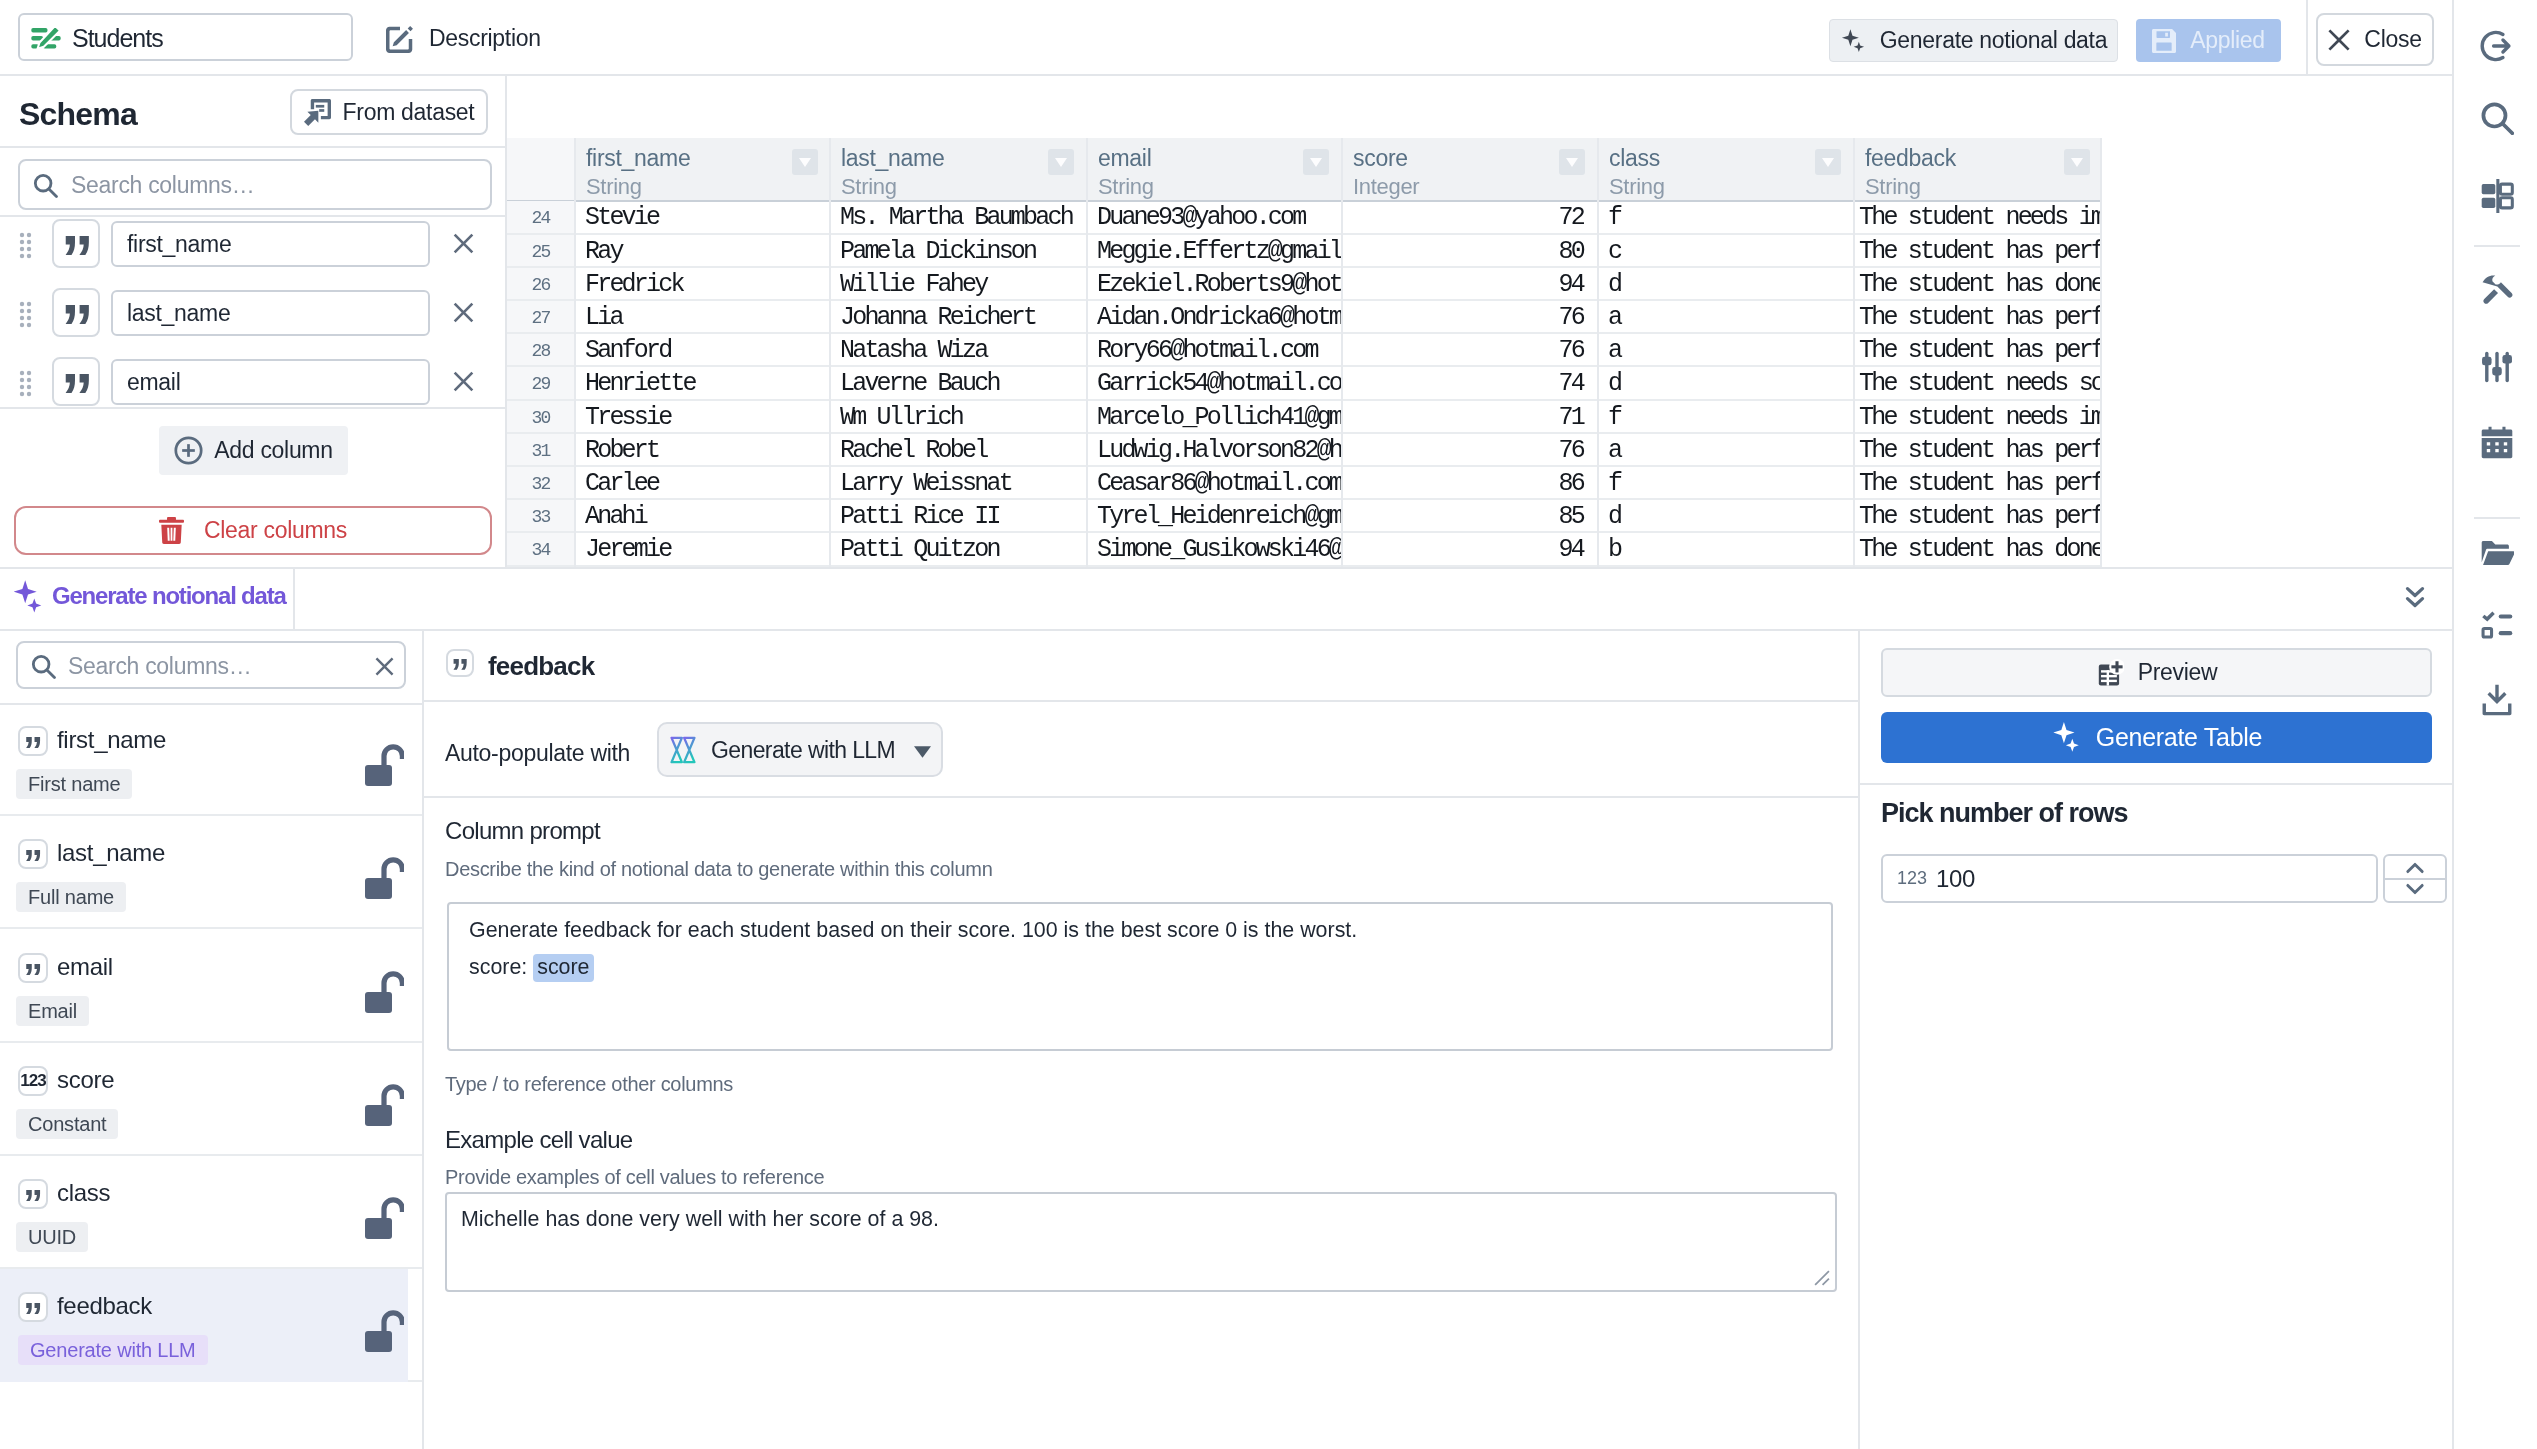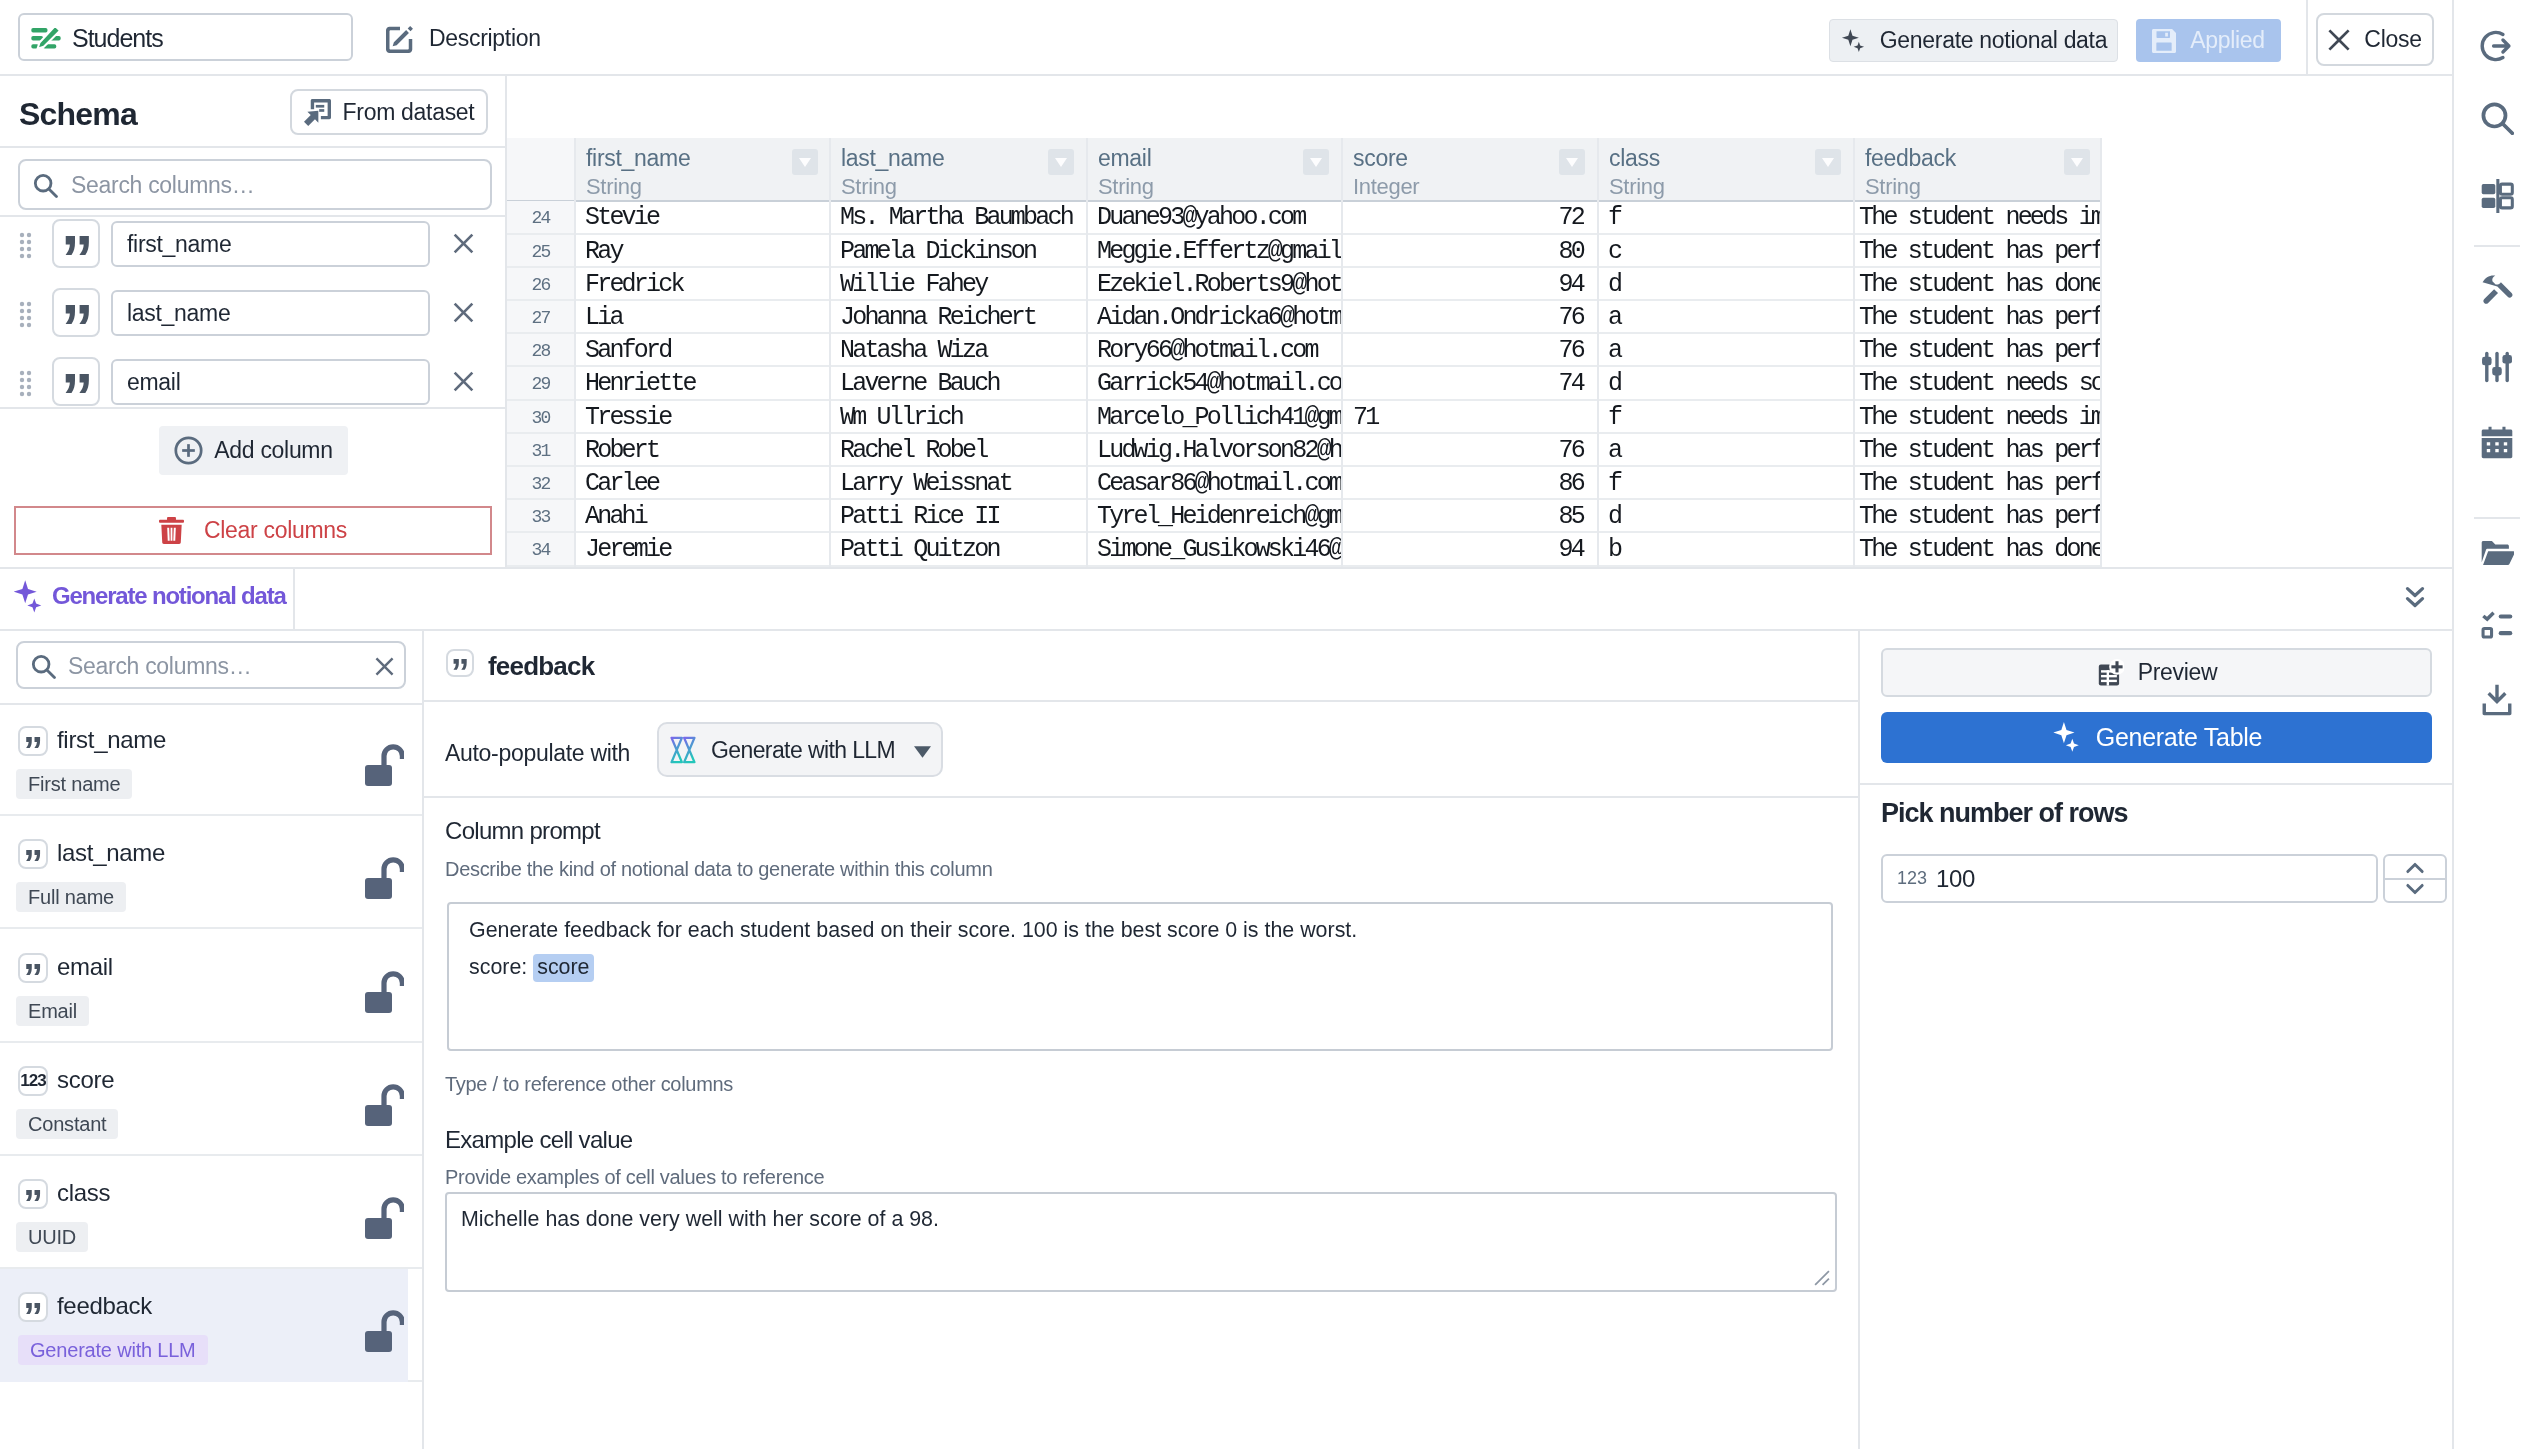--- a/index.html
+++ b/index.html
@@ -174,21 +174,21 @@
   </div>
   <div class="hdiv" style="left:0; top:331px; width:505px;"></div>
   <div class="abs btn" style="left:159px; top:350px; width:189px; height:49px; background:#EFF1F4; border-radius:4px; gap:11px;">
     <svg class="ic" width="29" height="29" viewBox="0 0 16 16" fill="none" stroke="currentColor" stroke-width="1.5">
         <circle cx="8" cy="8" r="7"></circle>
         <line x1="8" y1="4.5" x2="8" y2="11.5"></line>
         <line x1="4.5" y1="8" x2="11.5" y2="8"></line>
       </svg>
     <span>Add column</span>
   </div>
-  <div class="abs btn" style="left:14px; top:430px; width:478px; height:49px; border:2px solid #D2888B; border-radius:0; color:#CD4246; gap:20px;">
+  <div class="abs btn" style="left:14px; top:430px; width:478px; height:49px; border:2px solid #D2888B; border-radius:12px; color:#CD4246; gap:20px;">
     <svg width="25" height="27" viewBox="0 0 14 15" fill="#CD4246">
         <path d="M4.5 0.5 C4.5 0.2 4.7 0 5 0 L9 0 C9.3 0 9.5 0.2 9.5 0.5 L9.5 1.5 L13.5 1.5 C13.8 1.5 14 1.7 14 2 L14 2.6 C14 2.9 13.8 3.1 13.5 3.1 L0.5 3.1 C0.2 3.1 0 2.9 0 2.6 L0 2 C0 1.7 0.2 1.5 0.5 1.5 L4.5 1.5 Z"></path>
         <path d="M1.3 4.3 L12.7 4.3 L12.2 14.1 C12.2 14.6 11.8 15 11.3 15 L2.7 15 C2.2 15 1.8 14.6 1.8 14.1 Z M4.6 6 L4.9 13.2 L6 13.2 L5.7 6 Z M6.5 6 L6.5 13.2 L7.5 13.2 L7.5 6 Z M8.3 6 L8 13.2 L9.1 13.2 L9.4 6 Z" fill-rule="evenodd"></path>
       </svg>
     <span>Clear columns</span>
   </div>
 </div>
 <div id="tablezone">
 <div id="rnhead"></div>
 <div id="thead"></div>
@@ -262,21 +262,21 @@
   <div class="tc" style="left:579px; width:256px;">Garrick54@hotmail.com</div>
   <div class="tc" style="left:834px; width:256px; text-align:right; padding-left:0; padding-right:14px;">74</div>
   <div class="tc" style="left:1090px; width:256px;">d</div>
   <div class="tc" style="left:1346px; width:249px; padding-left:6px;">The student needs some improvement</div>
 </div>
 <div class="trow" style="top:325px;">
   <div class="rn">30</div>
   <div class="tc" style="left:67px; width:256px;">Tressie</div>
   <div class="tc" style="left:322px; width:256px;">Wm Ullrich</div>
   <div class="tc" style="left:579px; width:256px;">Marcelo_Pollich41@gmail.com</div>
-  <div class="tc" style="left:834px; width:256px; text-align:left; padding-left:12px; padding-right:14px;">71</div>
+  <div class="tc" style="left:834px; width:256px; text-align:right; padding-left:0; padding-right:14px;">71</div>
   <div class="tc" style="left:1090px; width:256px;">f</div>
   <div class="tc" style="left:1346px; width:249px; padding-left:6px;">The student needs improvement</div>
 </div>
 <div class="trow" style="top:358px;">
   <div class="rn">31</div>
   <div class="tc" style="left:67px; width:256px;">Robert</div>
   <div class="tc" style="left:322px; width:256px;">Rachel Robel</div>
   <div class="tc" style="left:579px; width:256px;">Ludwig.Halvorson82@hotmail.com</div>
   <div class="tc" style="left:834px; width:256px; text-align:right; padding-left:0; padding-right:14px;">76</div>
   <div class="tc" style="left:1090px; width:256px;">a</div>

